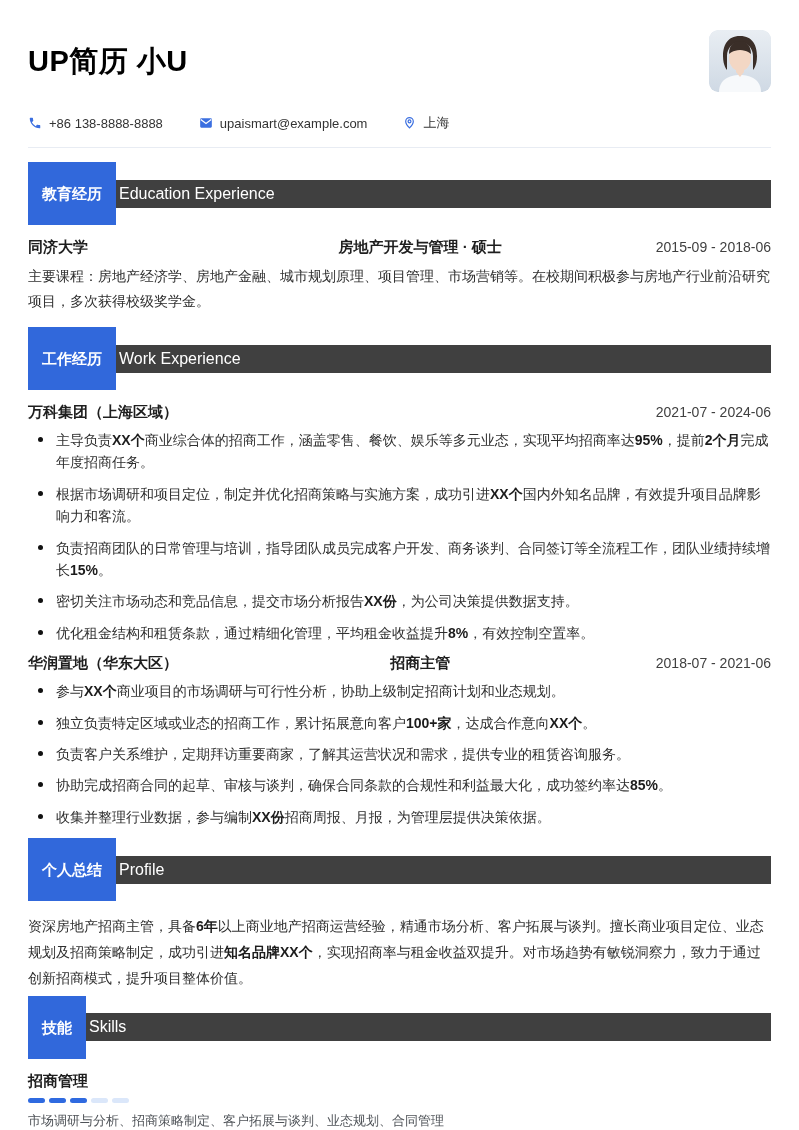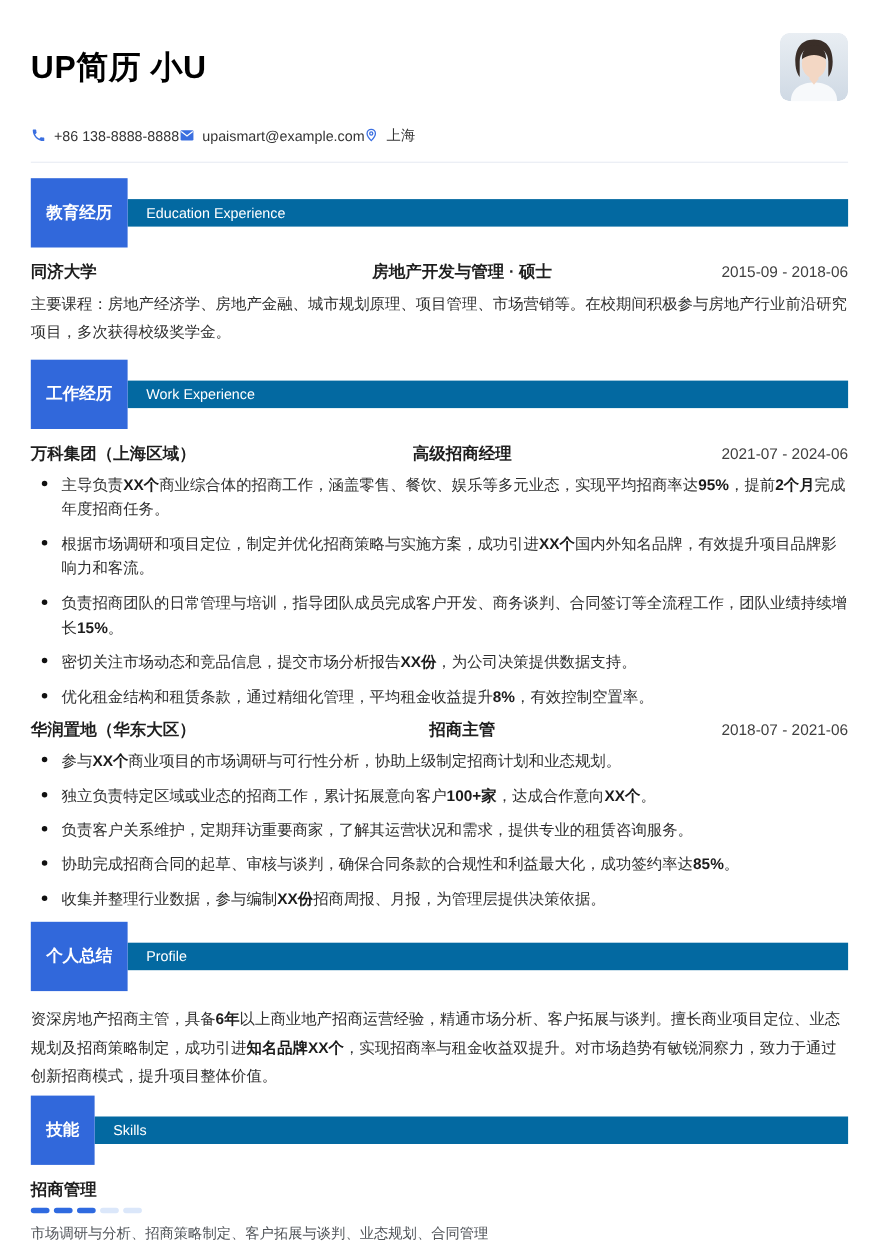--- a/index.html
+++ b/index.html
@@ -8,34 +8,34 @@
     width:799px; min-height:1130px; margin:0 auto;
     font-family:"Liberation Sans","DejaVu Sans",sans-serif;
     color:#2b2b2b;
   }
   .page { padding:30px 28px 20px 28px; }
 
   
   .top { display:flex; justify-content:space-between; align-items:flex-start; }
   .name { font-size:29px; font-weight:700; color:#000000; letter-spacing:.5px; margin-top:12px; }
   .avatar { width:62px; height:62px; border-radius:9px; overflow:hidden; flex:0 0 auto; }
-  .contact { display:flex; align-items:center; margin-top:22px; font-size:13px; color:#333; }
+  .contact { display:flex; align-items:center; gap:36px; margin-top:22px; font-size:13px; color:#333; }
   .contact .c-item { display:flex; align-items:center; gap:7px; }
   .contact svg { display:block; }
   .divider { border-top:1px solid #e8ecf3; margin:15px 0 14px 0; }
 
   
   .sec { display:flex; align-items:center; margin:4px 0 13px 0; }
   .sec-zh {
     background:#3168db; color:#fff; font-size:15px; font-weight:700;
     padding:24px 14px; line-height:1; position:relative; z-index:1; white-space:nowrap;
   }
   .sec-en {
-    flex:1; background:#0369a1; color:#ffffff; font-size:13px;
-    padding:6px 0 6px 17px; line-height:1; align-self:center;
+    flex:1; background:#404040; color:#ffffff; font-size:16px;
+    padding:6px 0 6px 3px; line-height:1; align-self:center;
   }
 
   
   .row3 { display:flex; align-items:baseline; margin:2px 0 7px 0; }
   .row3 .l { flex:1.2; font-size:15px; font-weight:700; color:#1e1e1e; text-align:left; }
   .row3 .c { flex:1.4; font-size:15px; font-weight:700; color:#1e1e1e; text-align:center; }
   .row3 .r { flex:1; font-size:14px; font-weight:400; color:#404040; text-align:right; }
 
   .desc { font-size:14px; line-height:1.75; color:#2f2f2f; margin-bottom:14px; }
 
@@ -130,21 +130,20 @@
       <p class="desc">主要课程：房地产经济学、房地产金融、城市规划原理、项目管理、市场营销等。在校期间积极参与房地产行业前沿研究项目，多次获得校级奖学金。</p>
     </div>
 
   <div class="sec">
     <div class="sec-zh">工作经历</div>
     <div class="sec-en">Work Experience</div>
   </div>
   <div id="work-body">
       <div class="row3">
         <div class="l">万科集团（上海区域）</div>
-        <div class="c">高级招商经理</div>
         <div class="r">2021-07 - 2024-06</div>
       </div>
       <div class="bullets">
         <div class="bullet">
           <span class="dot"></span>
           <div class="txt">主导负责<b>XX个</b>商业综合体的招商工作，涵盖零售、餐饮、娱乐等多元业态，实现平均招商率达<b>95%</b>，提前<b>2个月</b>完成年度招商任务。</div>
         </div>
         <div class="bullet">
           <span class="dot"></span>
           <div class="txt">根据市场调研和项目定位，制定并优化招商策略与实施方案，成功引进<b>XX个</b>国内外知名品牌，有效提升项目品牌影响力和客流。</div>

